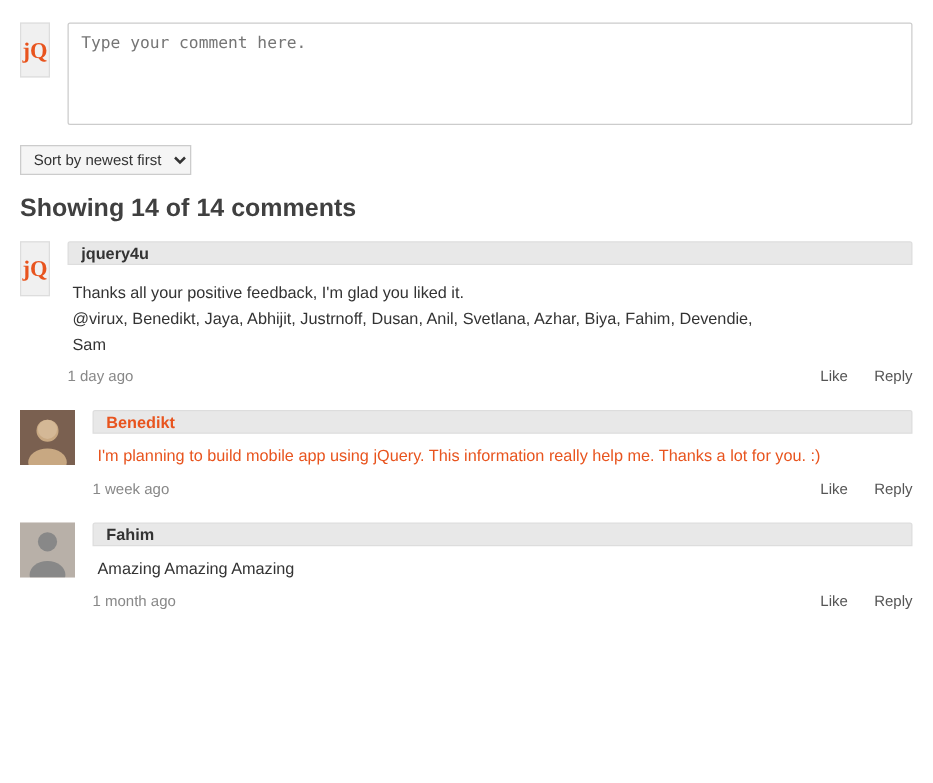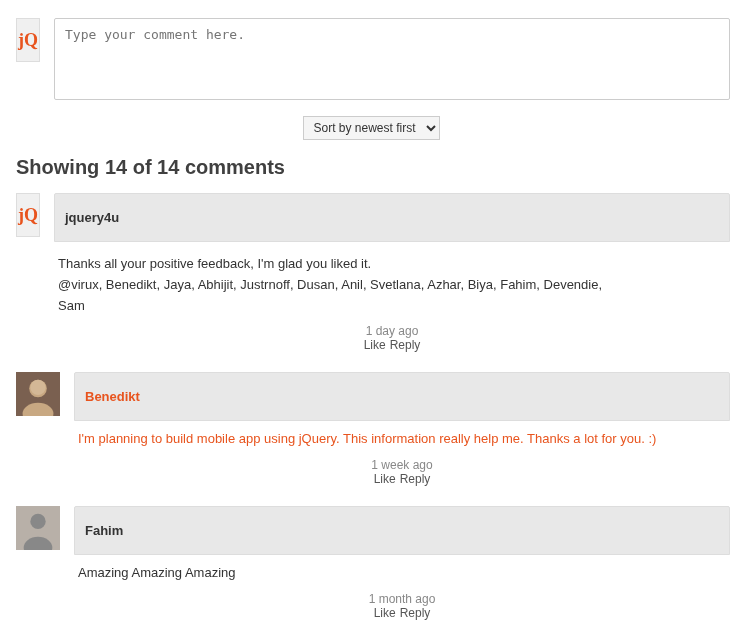--- a/index.html
+++ b/index.html
@@ -28,24 +28,23 @@
       font-size: 13px;
       color: #aaa;
       resize: none;
       width: 100%;
       outline: none;
     }
 
     
     .sort-bar {
       display: flex;
-      justify-content: center;
+      justify-content: flex-start;
       padding: 4px 32px 8px 16px;
       border-bottom: none;
-      margin-left: 12px;
     }
 
     .sort-select {
       font-size: 12px;
       padding: 3px 6px;
       border: 1px solid #ccc;
       background: #f5f5f5;
       color: #333;
       cursor: pointer;
     }
@@ -104,21 +103,21 @@
       overflow: hidden;
     }
 
     .comment-body {
       flex: 1;
     }
 
     .comment-header {
       background: #e8e8e8;
       border: 1px solid #ddd;
-      padding: 16px 10px;
+      padding: 1px 10px;
       border-radius: 2px 2px 0 0;
       margin-bottom: 0;
     }
 
     .comment-username {
       font-weight: bold;
       font-size: 13px;
       color: #333;
     }
 
@@ -139,31 +138,30 @@
 
     .comment-text.orange {
       color: #e8541e;
     }
 
     .comment-footer {
       display: flex;
       justify-content: space-between;
       align-items: center;
       padding: 4px 0 8px 0;
-      flex-direction: column;
     }
 
     .comment-time {
       color: #888;
       font-size: 12px;
     }
 
     .comment-actions {
       display: flex;
-      gap: 4px;
+      gap: 21px;
     }
 
     .action-link {
       color: #555;
       font-size: 12px;
       cursor: pointer;
       text-decoration: none;
     }
   </style>
 </head>

